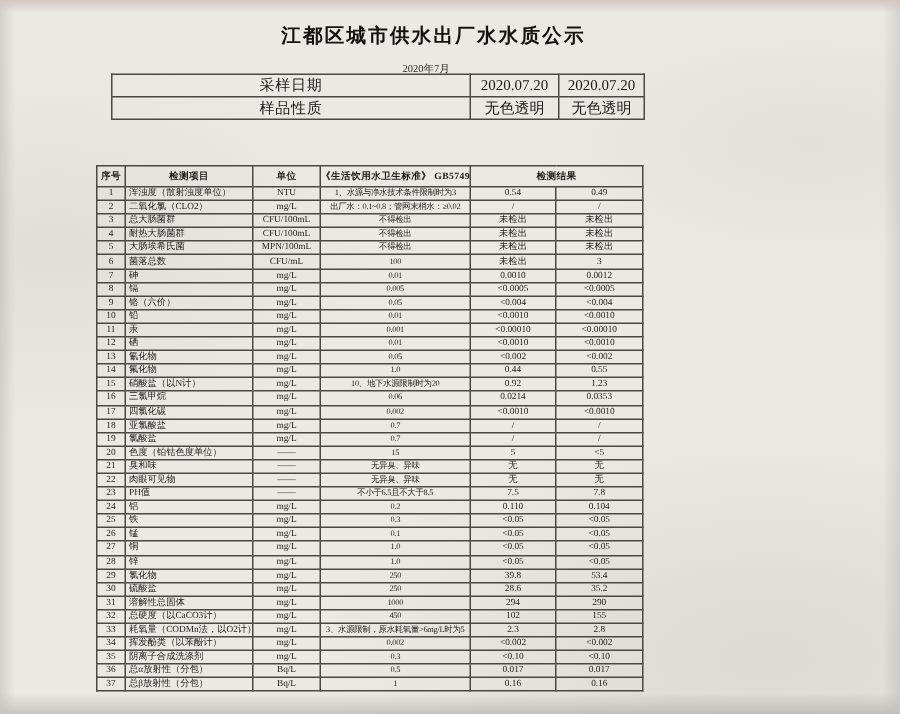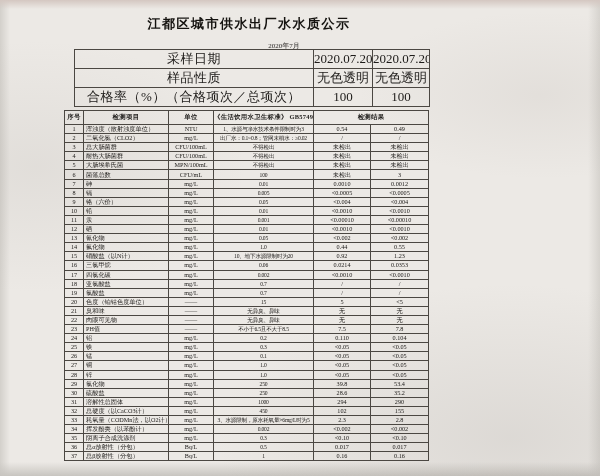--- a/index.html
+++ b/index.html
@@ -16,35 +16,35 @@
       radial-gradient(ellipse 260px 120px at 90% 20%, rgba(170,162,156,.14), transparent 70%),
       linear-gradient(180deg, #d4c7c1 0px, rgba(212,199,193,0) 9px),
       linear-gradient(0deg, #c8c5c0 0px, rgba(200,197,192,0) 14px),
       linear-gradient(90deg, #d3d0cb 0px, rgba(209,206,201,0) 10px),
       linear-gradient(270deg, #d6d3ce 0px, rgba(214,211,206,0) 12px),
       #ecE9e5;
   }
   .doc{position:absolute;inset:0;color:#1d1b19;}
   .title{
     position:absolute;top:15px;left:0;width:498px;text-align:center;
-    font-size:13px;font-weight:bold;letter-spacing:1.5px;color:#14120f;
+    font-size:13px;font-weight:bold;letter-spacing:1.5px;color:#14120f;padding-left:40px;
   }
   .subtitle{
     position:absolute;top:41px;left:0;width:498px;text-align:center;
     font-size:7px;color:#2b2927;font-family:"Liberation Serif","DejaVu Serif",serif;padding-left:35px;
   }
   table{
     border-collapse:collapse;table-layout:fixed;position:absolute;
     color:#1d1b19;font-family:"Liberation Serif","DejaVu Serif",serif;
   }
   td,th{
     border:1px solid #4b4742;padding:0;text-align:center;
     overflow:hidden;white-space:nowrap;font-weight:normal;
   }
-  #info-table{left:74px;top:49px;width:355px;font-size:13px;}
+  #info-table{left:74px;top:49px;width:355px;font-size:10px;}
   #info-table td{height:14.2px;}
   #info-table .info-label{letter-spacing:.5px;}
   #main-table{left:64px;top:110px;width:364px;font-size:6.2px;}
   #main-table th{height:13px;font-size:6.4px;font-weight:bold;letter-spacing:.3px;}
   #main-table td{height:8.1px;line-height:8px;}
   .c-item{text-align:left;padding-left:2px;}
   .c-std{font-size:5.6px;letter-spacing:-.2px;}
   th.c-std{font-size:5.9px;letter-spacing:0;}
 </style>
 </head>
@@ -65,25 +65,20 @@
     <tbody id="info-rows">
         <tr>
           <td class="info-label">采样日期</td>
           <td class="info-value">2020.07.20</td>
           <td class="info-value">2020.07.20</td>
         </tr>
         <tr>
           <td class="info-label">样品性质</td>
           <td class="info-value">无色透明</td>
           <td class="info-value">无色透明</td>
-        </tr>
-        <tr>
-          <td class="info-label">合格率（%）（合格项次／总项次）</td>
-          <td class="info-value">100</td>
-          <td class="info-value">100</td>
         </tr>
       </tbody>
   </table>
 
   <table id="main-table">
     <colgroup>
       <col style="width:19px">
         <col style="width:85px">
         <col style="width:45px">
       <col style="width:100px">

